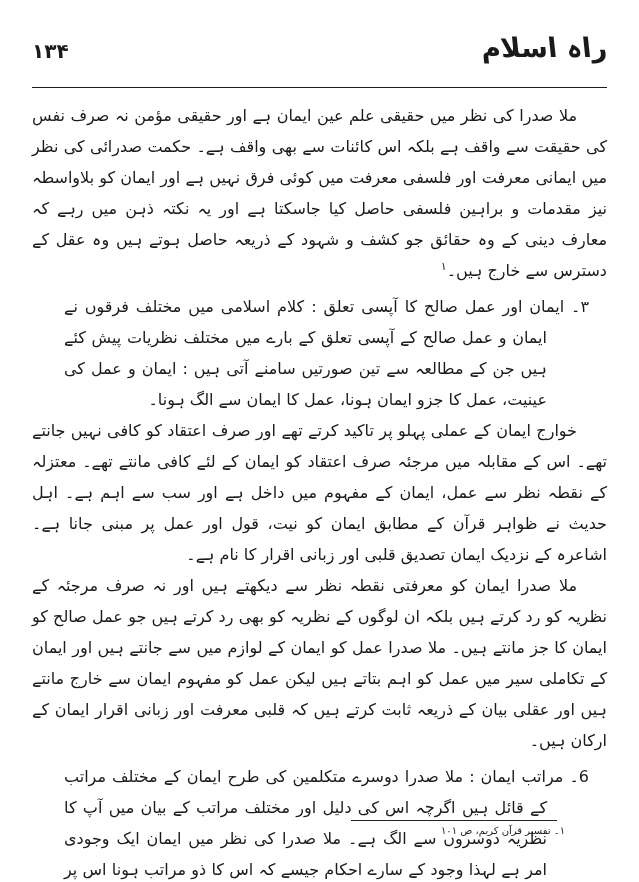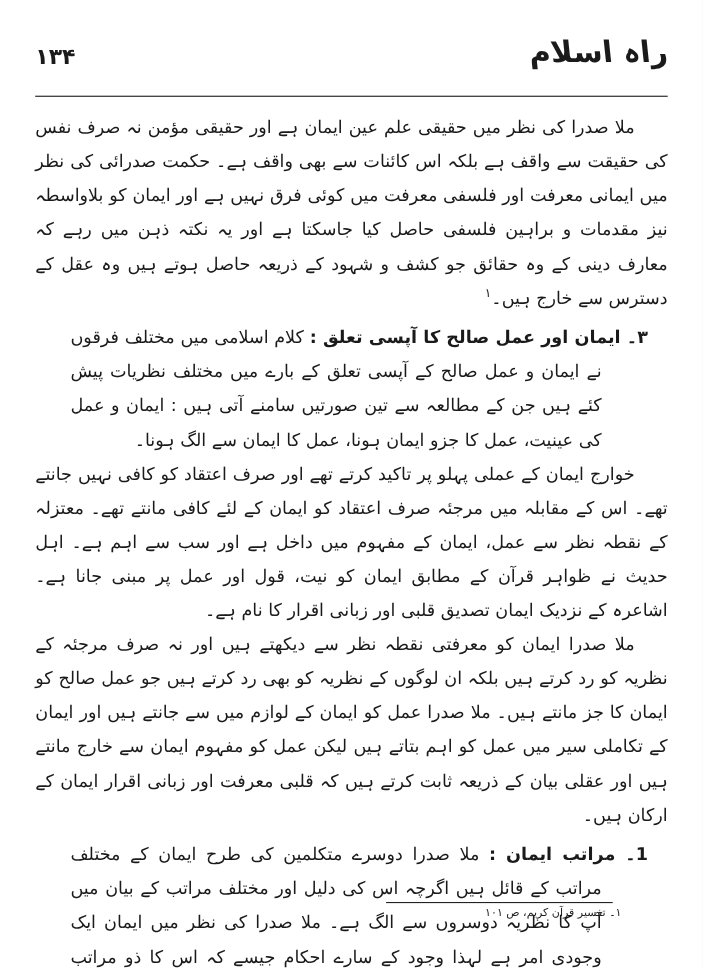--- a/index.html
+++ b/index.html
@@ -57,21 +57,21 @@
     text-align: justify;
   }
   .para { margin: 0; }
   .para.first-indent { text-indent: 30px; }
   .para.section {
     margin-top: 5px;
     padding-right: 60px;
     padding-left: 32px;
     text-indent: -42px;
   }
-  .sec-heading { font-weight: bold; }
+  .sec-heading { font-weight: normal; }
   .fn-ref {
     font-size: 11px;
     vertical-align: super;
     line-height: 0;
   }
   
   .footnote-area {
     position: absolute;
     bottom: 44px;
     right: 80px;
@@ -113,21 +113,21 @@
 
     <p class="para first-indent">
       <span>خوارج ایمان کے عملی پہلو پر تاکید کرتے تھے اور صرف اعتقاد کو کافی نہیں جانتے تھے۔ اس کے مقابلہ میں مرجئہ صرف اعتقاد کو ایمان کے لئے کافی مانتے تھے۔ معتزلہ کے نقطہ نظر سے عمل، ایمان کے مفہوم میں داخل ہے اور سب سے اہم ہے۔ اہل حدیث نے ظواہر قرآن کے مطابق ایمان کو نیت، قول اور عمل پر مبنی جانا ہے۔ اشاعرہ کے نزدیک ایمان تصدیق قلبی اور زبانی اقرار کا نام ہے۔</span>
     </p>
 
     <p class="para first-indent">
       <span>ملا صدرا ایمان کو معرفتی نقطہ نظر سے دیکھتے ہیں اور نہ صرف مرجئہ کے نظریہ کو رد کرتے ہیں بلکہ ان لوگوں کے نظریہ کو بھی رد کرتے ہیں جو عمل صالح کو ایمان کا جز مانتے ہیں۔ ملا صدرا عمل کو ایمان کے لوازم میں سے جانتے ہیں اور ایمان کے تکاملی سیر میں عمل کو اہم بتاتے ہیں لیکن عمل کو مفہوم ایمان سے خارج مانتے ہیں اور عقلی بیان کے ذریعہ ثابت کرتے ہیں کہ قلبی معرفت اور زبانی اقرار ایمان کے ارکان ہیں۔</span>
     </p>
 
     <p class="para section">
-      <b class="sec-heading">1۔ مراتب ایمان :</b>
+      <b class="sec-heading">6۔ مراتب ایمان :</b>
       <span>ملا صدرا دوسرے متکلمین کی طرح ایمان کے مختلف مراتب کے قائل ہیں اگرچہ اس کی دلیل اور مختلف مراتب کے بیان میں آپ کا نظریہ دوسروں سے الگ ہے۔ ملا صدرا کی نظر میں ایمان ایک وجودی امر ہے لہذا وجود کے سارے احکام جیسے کہ اس کا ذو مراتب ہونا اس پر صادق آتا ہے۔ ایمان ایک تشکیکی امر ہے جس کے چار عناصر ہیں : زبانی اقرار، تصدیق، معرفت</span>
     </p>
 
   </main>
 
   <footer class="footnote-area">
     <hr class="footnote-rule">
     <div class="footnote-text">۱۔ تفسیر قرآن کریم، ص ۱۰۱</div>
   </footer>
 

